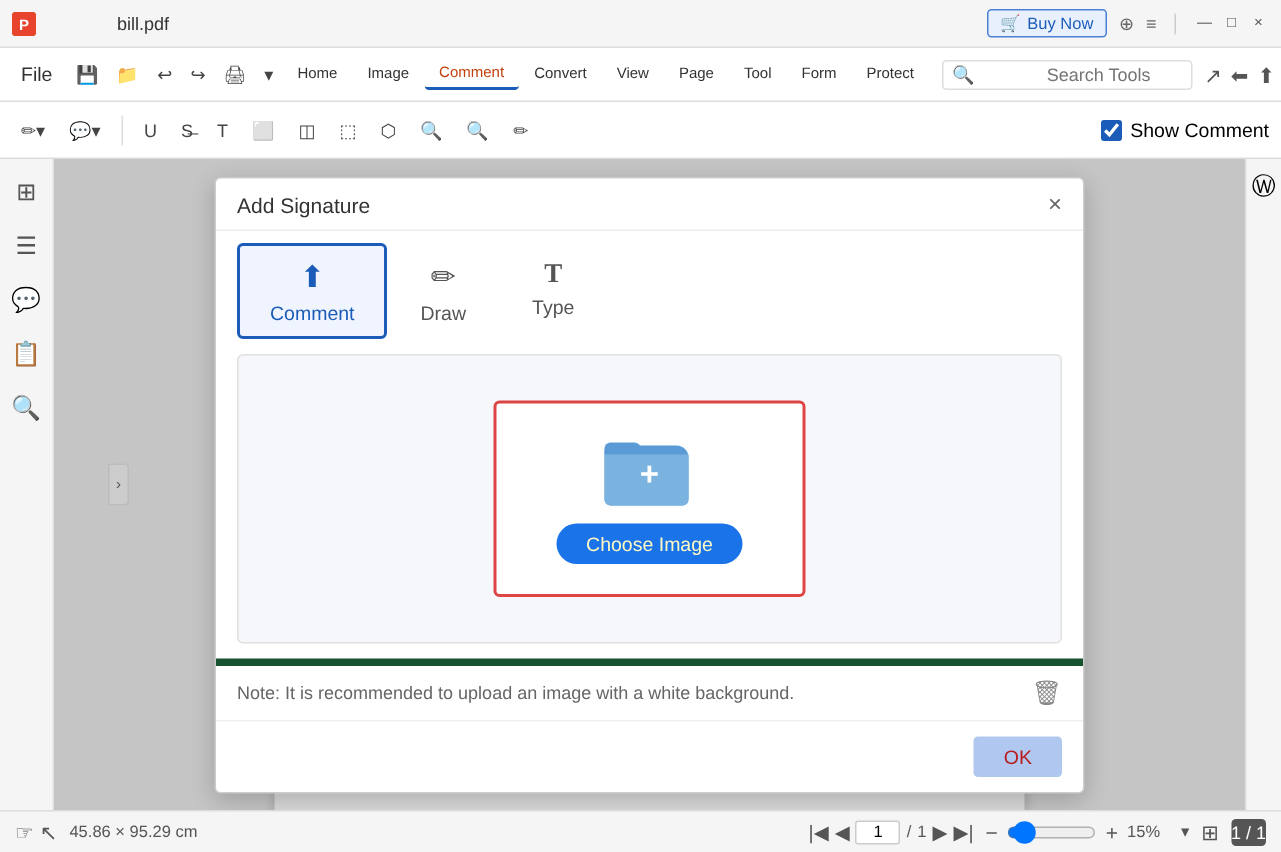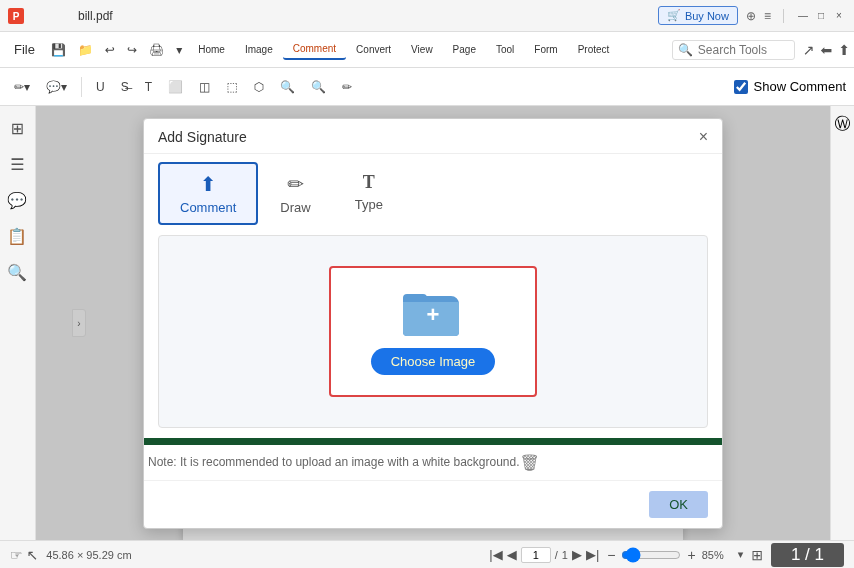--- a/index.html
+++ b/index.html
@@ -23,21 +23,21 @@
     
     .menu-bar {
       display: flex; align-items: center; height: 36px; background: #fff;
       border-bottom: 1px solid #ddd; padding: 0 4px;
     }
     .menu-item { padding: 4px 10px; font-size: 10px; cursor: pointer; color: #333; border-radius: 3px; }
     .menu-item.active { color: #c2410c; border-bottom: 2px solid #1a5cb8; }
     .menu-file { padding: 4px 10px; font-size: 13px; cursor: pointer; color: #333; }
     .menu-spacer { flex: 1; }
     .menu-search { display: flex; align-items: center; border: 1px solid #ddd; border-radius: 3px; padding: 2px 6px; margin-right: 8px; }
-    .menu-search input { border: none; outline: none; font-size: 12px; width: 100px; }
+    .menu-search input { border: none; outline: none; font-size: 12px; width: 100px; margin-left: 44px; }
     .menu-right-icons { display: flex; align-items: center; gap: 6px; }
 
     
     .toolbar {
       display: flex; align-items: center; height: 38px; background: #fff;
       border-bottom: 1px solid #ddd; padding: 0 8px; gap: 4px;
     }
     .toolbar-btn { padding: 3px 6px; cursor: pointer; border: none; background: transparent; border-radius: 3px; display: flex; align-items: center; gap: 2px; font-size: 12px; color: #444; }
     .toolbar-separator { width: 1px; height: 20px; background: #ddd; margin: 0 4px; }
     .show-comment-area { display: flex; align-items: center; margin-left: auto; gap: 6px; }
@@ -90,32 +90,32 @@
     
     .folder-icon-wrap { position: relative; width: 60px; height: 48px; }
     .folder-back { width: 56px; height: 40px; background: #5b9bd5; border-radius: 4px 8px 4px 4px; position: absolute; bottom: 0; }
     .folder-front { width: 56px; height: 34px; background: #7ab3e0; border-radius: 0 0 4px 4px; position: absolute; bottom: 0; }
     .folder-tab { width: 24px; height: 8px; background: #5b9bd5; border-radius: 4px 4px 0 0; position: absolute; bottom: 34px; left: 0; }
     .folder-plus { position: absolute; bottom: 8px; left: 50%; transform: translateX(-50%); color: white; font-size: 22px; font-weight: bold; z-index: 2; }
 
     .choose-btn { background: #1a73e8; color: #fef9c3; border: none; border-radius: 16px; padding: 6px 20px; font-size: 13px; cursor: pointer; }
 
     
-    .dialog-note { padding: 8px 4px; font-size: 12px; color: #666; display: flex; align-items: center; border-top: 7px solid #14532d; }
+    .dialog-note { padding: 8px 14px; font-size: 12px; color: #666; display: flex; justify-content: space-between; align-items: center; border-top: 5px solid #14532d; }
     .trash-icon { cursor: pointer; color: #888; font-size: 16px; }
 
     
     .dialog-footer { padding: 10px 14px; display: flex; justify-content: flex-end; gap: 8px; border-top: 1px solid #f0f0f0; }
-    .btn-ok { background: #b0c8f0; color: #14532d; border: none; border-radius: 3px; padding: 6px 20px; font-size: 13px; cursor: pointer; }
+    .btn-ok { background: #b0c8f0; color: #b91c1c; border: none; border-radius: 3px; padding: 6px 20px; font-size: 13px; cursor: pointer; }
     .btn-cancel { background: white; color: #333; border: 1px solid #ccc; border-radius: 3px; padding: 6px 20px; font-size: 13px; cursor: pointer; }
 
     
     .status-bar { height: 28px; background: #f5f5f5; border-top: 1px solid #ddd; display: flex; align-items: center; padding: 0 10px; font-size: 11px; color: #555; }
     .status-bar-right { margin-left: auto; display: flex; align-items: center; gap: 8px; }
-    .page-badge { background: #555; color: white; border-radius: 3px; padding: 2px 20px; font-size: 17px; }
+    .page-badge { background: #555; color: white; border-radius: 3px; padding: 2px 0; font-size: 12px; }
     .zoom-controls { display: flex; align-items: center; gap: 6px; }
     .zoom-btn { background: none; border: none; cursor: pointer; font-size: 14px; color: #555; }
     .zoom-slider { width: 60px; }
     .zoom-value { font-size: 11px; color: #555; min-width: 30px; }
     .view-mode-btn { cursor: pointer; color: #555; font-size: 14px; }
 
     
     .page-nav { display: flex; align-items: center; gap: 4px; }
     .nav-btn { background: none; border: none; cursor: pointer; color: #555; font-size: 13px; }
     .page-input { width: 30px; text-align: center; border: 1px solid #ccc; border-radius: 2px; font-size: 11px; padding: 1px; }
@@ -297,19 +297,19 @@
       <input class="page-input" type="text" value="1" style="">
       <span>/</span>
       <span>1</span>
       <button class="nav-btn">▶</button>
       <button class="nav-btn">▶|</button>
     </div>
     <div class="zoom-controls">
       <button class="zoom-btn">−</button>
       <input type="range" class="zoom-slider" min="10" max="200" value="25" style="">
       <button class="zoom-btn">+</button>
-      <span class="zoom-value">85%</span>
+      <span class="zoom-value">15%</span>
       <span style="cursor:pointer; color:#555;">▾</span>
     </div>
     <span class="view-mode-btn">⊞</span>
     <div class="page-badge">1 / 1</div>
   </div>
 </div>
 
 </body></html>

